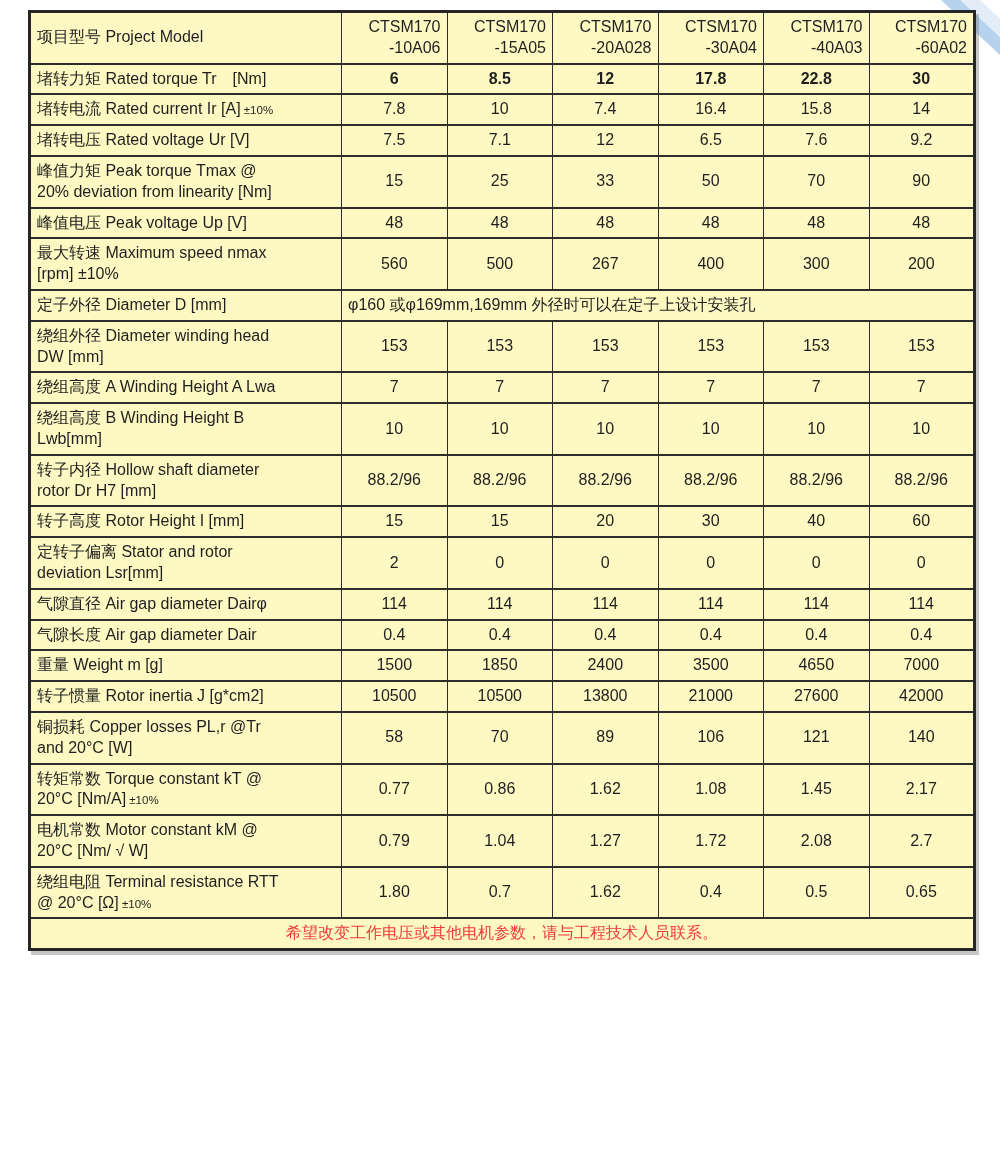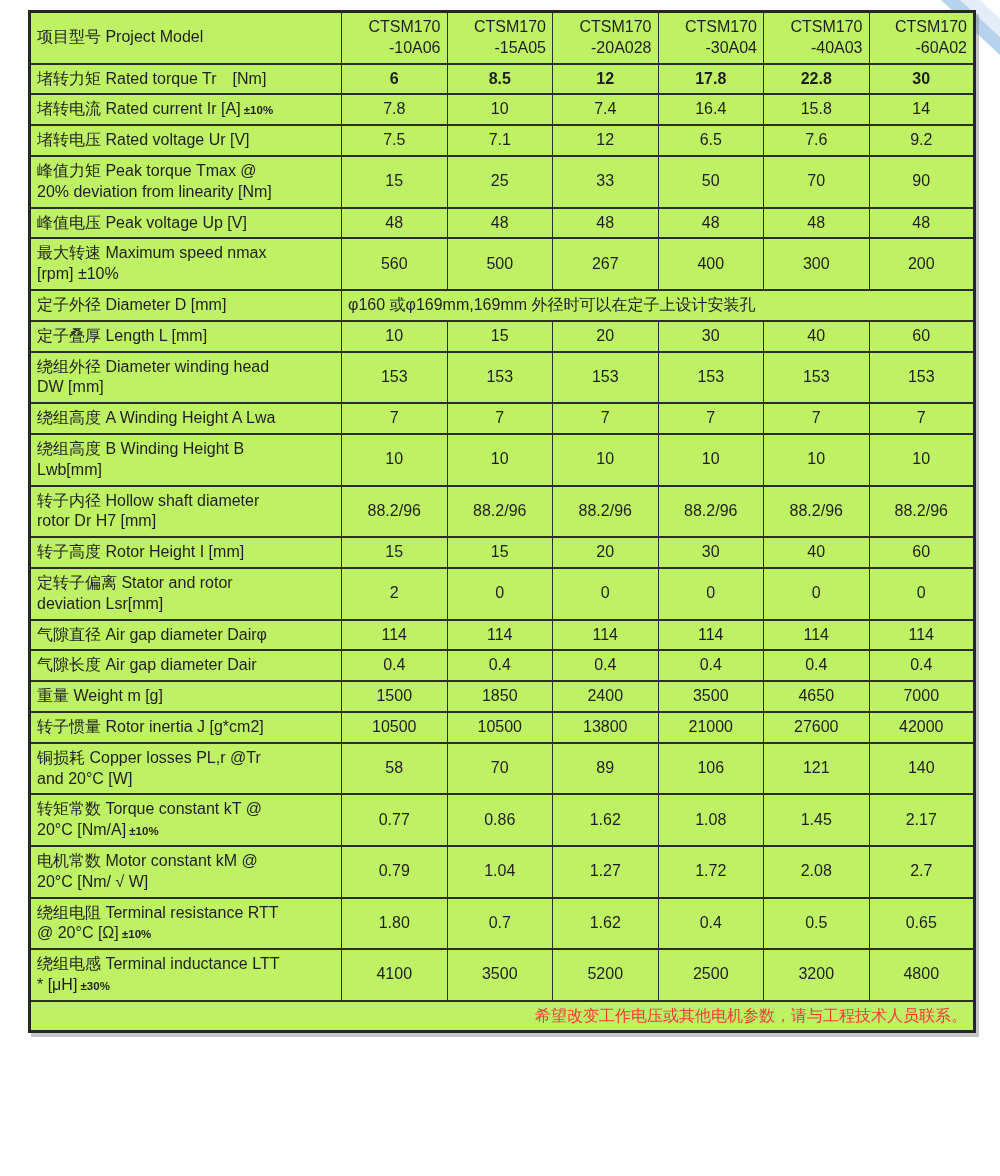--- a/index.html
+++ b/index.html
@@ -18,33 +18,33 @@
   }
   .corner-band{
     position:absolute;top:7px;right:-30px;width:130px;height:13px;
     transform:rotate(43deg);
   }
   table.spec{
     position:absolute;left:28px;top:10px;width:945px;
     border-collapse:collapse;table-layout:fixed;
     border:3px solid #262626;
     box-shadow:3px 4px 0 rgba(130,130,130,.45);
-    background:#bef264;
+    background:#fef9c3;
   }
   .spec th,.spec td{
     border:solid #2d2d2d;border-width:2px 1.6px;
     padding:4px 6px;
     font-size:16px;line-height:1.3;
     font-weight:normal;
     vertical-align:middle;
     overflow:hidden;
   }
   .label-cell{text-align:left;padding-left:8px;}
   .lbl,.model-cell{white-space:pre-line;}
-  .sm{font-size:11.5px;font-weight:bold;letter-spacing:0;}
+  .sm{font-size:11.5px;font-weight:normal;letter-spacing:0;}
   .val{text-align:center;}
   .model-cell{text-align:right;}
   .row-bold .val{font-weight:bold;}
   .merged{text-align:left;}
   .footer-cell{
     text-align:center;font-weight:bold;font-size:16.5px;
     padding:3px 4px;
   }
 </style>
 </head>
@@ -138,29 +138,20 @@
           <td class="val">267</td>
           <td class="val">400</td>
           <td class="val">300</td>
           <td class="val">200</td>
         </tr>
         <tr>
           <th class="label-cell"><span class="lbl">定子外径 Diameter D [mm]</span></th>
           <td colspan="6" class="val merged">φ160 或φ169mm,169mm 外径时可以在定子上设计安装孔</td>
         </tr>
         <tr>
-          <th class="label-cell"><span class="lbl">定子叠厚 Length L [mm]</span></th>
-          <td class="val">10</td>
-          <td class="val">15</td>
-          <td class="val">20</td>
-          <td class="val">30</td>
-          <td class="val">40</td>
-          <td class="val">60</td>
-        </tr>
-        <tr>
           <th class="label-cell"><span class="lbl">绕组外径 Diameter winding head
 DW [mm]</span></th>
           <td class="val">153</td>
           <td class="val">153</td>
           <td class="val">153</td>
           <td class="val">153</td>
           <td class="val">153</td>
           <td class="val">153</td>
         </tr>
         <tr>
@@ -280,30 +271,20 @@
         <tr>
           <th class="label-cell"><span class="lbl">绕组电阻 Terminal resistance RTT
 @ 20°C [Ω]</span><span class="sm"> ±10%</span></th>
           <td class="val">1.80</td>
           <td class="val">0.7</td>
           <td class="val">1.62</td>
           <td class="val">0.4</td>
           <td class="val">0.5</td>
           <td class="val">0.65</td>
         </tr>
-        <tr>
-          <th class="label-cell"><span class="lbl">绕组电感 Terminal inductance LTT
-* [μH]</span><span class="sm"> ±30%</span></th>
-          <td class="val">4100</td>
-          <td class="val">3500</td>
-          <td class="val">5200</td>
-          <td class="val">2500</td>
-          <td class="val">3200</td>
-          <td class="val">4800</td>
-        </tr>
       </tbody>
     <tfoot>
       <tr>
-        <td colspan="7" class="footer-cell" style="color: rgb(238, 59, 60); text-align: right;">希望改变工作电压或其他电机参数，请与工程技术人员联系。</td>
+        <td colspan="7" class="footer-cell" style="color: rgb(238, 59, 60);">希望改变工作电压或其他电机参数，请与工程技术人员联系。</td>
       </tr>
     </tfoot>
   </table>
 </div>
 
 </body></html>

